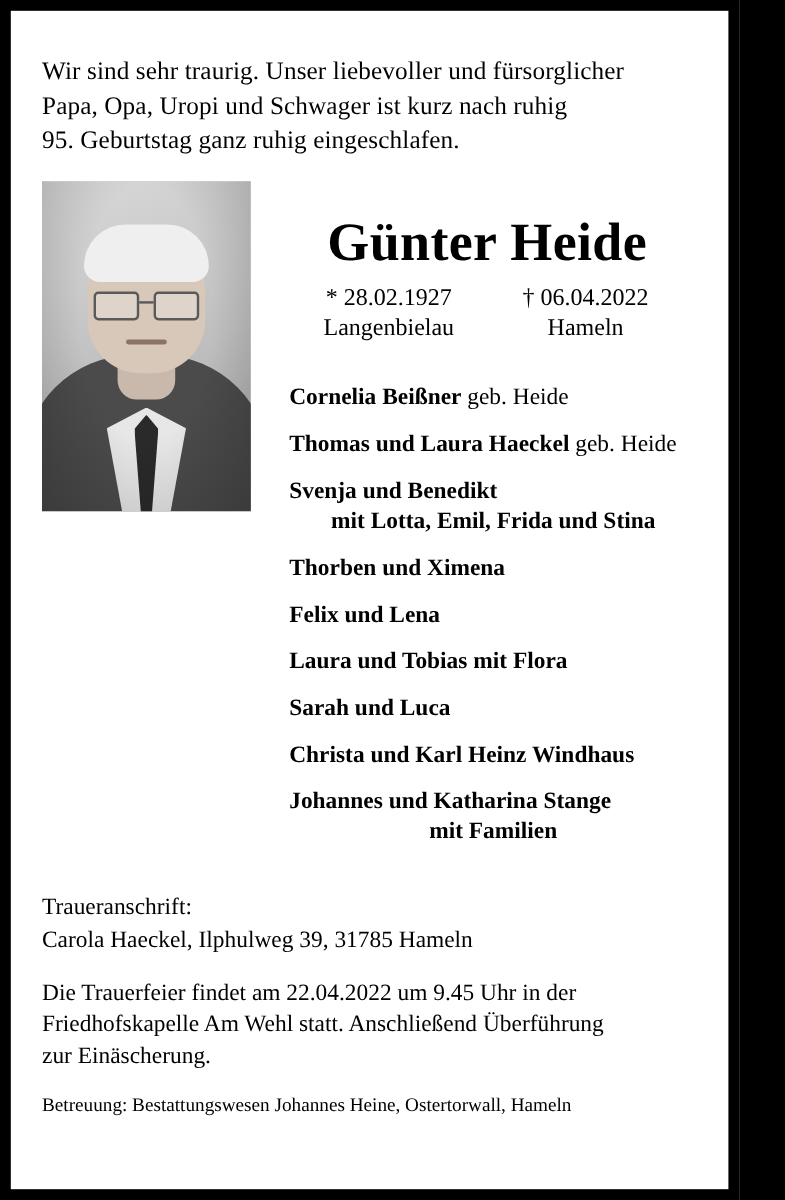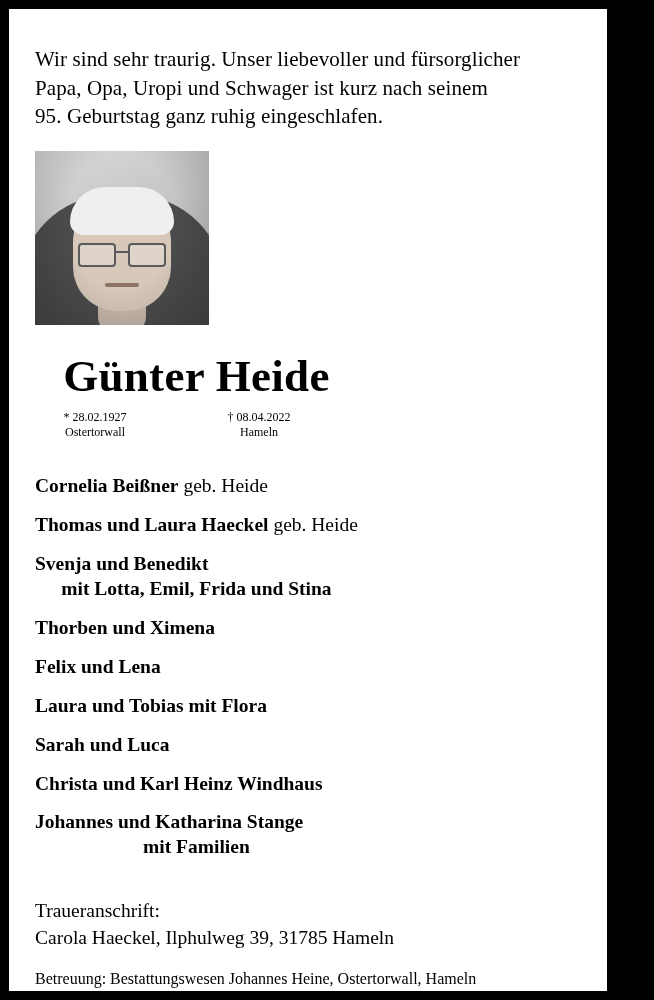--- a/index.html
+++ b/index.html
@@ -28,21 +28,20 @@
     letter-spacing: 0.1px;
     margin: 0 0 20px 0;
   }
   .intro-line {
     display: block;
     white-space: nowrap;
   }
   .main-block {
     display: flex;
     align-items: flex-start;
-    flex-direction: column;
   }
   .portrait {
     width: 174px;
     height: 275px;
     flex: 0 0 174px;
     margin-right: 22px;
     background: #cfcfcf;
     position: relative;
     overflow: hidden;
   }
@@ -162,33 +161,35 @@
   .name {
     font-size: 45px;
     font-weight: bold;
     text-align: center;
     letter-spacing: 0.3px;
     margin: 0 0 10px 0;
     line-height: 1.05;
   }
   .dates {
     display: flex;
+    justify-content: center;
     gap: 44px;
-    font-size: 12px;
+    font-size: 20px;
     line-height: 1.25;
     margin-bottom: 2px;
   }
   .dates .col {
     text-align: center;
     min-width: 120px;
   }
   .survivors {
     margin-top: 34px;
     font-size: 19.5px;
     line-height: 1.28;
+    margin-left: 10px;
   }
   .survivors .row {
     font-weight: bold;
     margin-bottom: 14px;
     white-space: nowrap;
   }
   .survivors .row .reg {
     font-weight: normal;
   }
   .survivors .row .sub {
@@ -214,21 +215,21 @@
     margin-top: 18px;
   }
 </style>
 </head>
 <body>
 
 <div class="obituary">
 
   <div class="intro">
     <span class="intro-line">Wir sind sehr traurig. Unser liebevoller und fürsorglicher</span>
-    <span class="intro-line">Papa, Opa, Uropi und Schwager ist kurz nach seinem</span>
+    <span class="intro-line">Papa, Opa, Uropi und Schwager ist kurz nach ruhig</span>
     <span class="intro-line">95. Geburtstag ganz ruhig eingeschlafen.</span>
   </div>
 
   <div class="main-block">
 
     <div class="portrait">
       <div class="bg"></div>
       <div class="shoulders"></div>
       <div class="shirt"></div>
       <div class="tie"></div>
@@ -247,26 +248,26 @@
     <div class="right-col">
 
       <div class="name">Günter Heide</div>
 
       <div class="dates">
         <div class="col">
           <div>
             <span>*</span>
             <span>28.02.1927</span>
           </div>
-          <div>Ostertorwall</div>
+          <div>Langenbielau</div>
         </div>
         <div class="col">
           <div>
             <span>†</span>
-            <span>08.04.2022</span>
+            <span>06.04.2022</span>
           </div>
           <div>Hameln</div>
         </div>
       </div>
 
       <div class="survivors">
 
         <div class="row">
           <span>Cornelia Beißner</span><span class="reg"> geb. Heide</span>
         </div>
@@ -307,16 +308,21 @@
 
       </div>
     </div>
   </div>
 
   <div class="footer">
     <div class="block">
       <span class="l">Traueranschrift:</span>
       <span class="l">Carola Haeckel, Ilphulweg 39, 31785 Hameln</span>
     </div>
+    <div class="block">
+      <span class="l">Die Trauerfeier findet am 22.04.2022 um 9.45 Uhr in der</span>
+      <span class="l">Friedhofskapelle Am Wehl statt. Anschließend Überführung</span>
+      <span class="l">zur Einäscherung.</span>
+    </div>
     <div class="credit">Betreuung: Bestattungswesen Johannes Heine, Ostertorwall, Hameln</div>
   </div>
 
 </div>
 
 </body></html>

